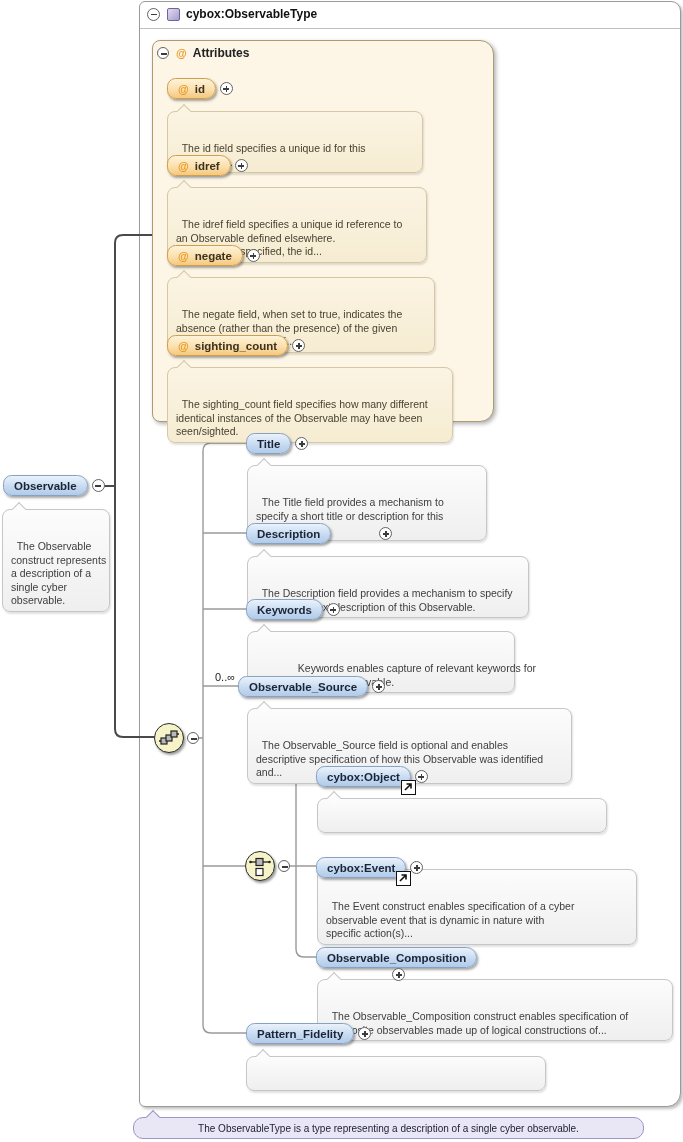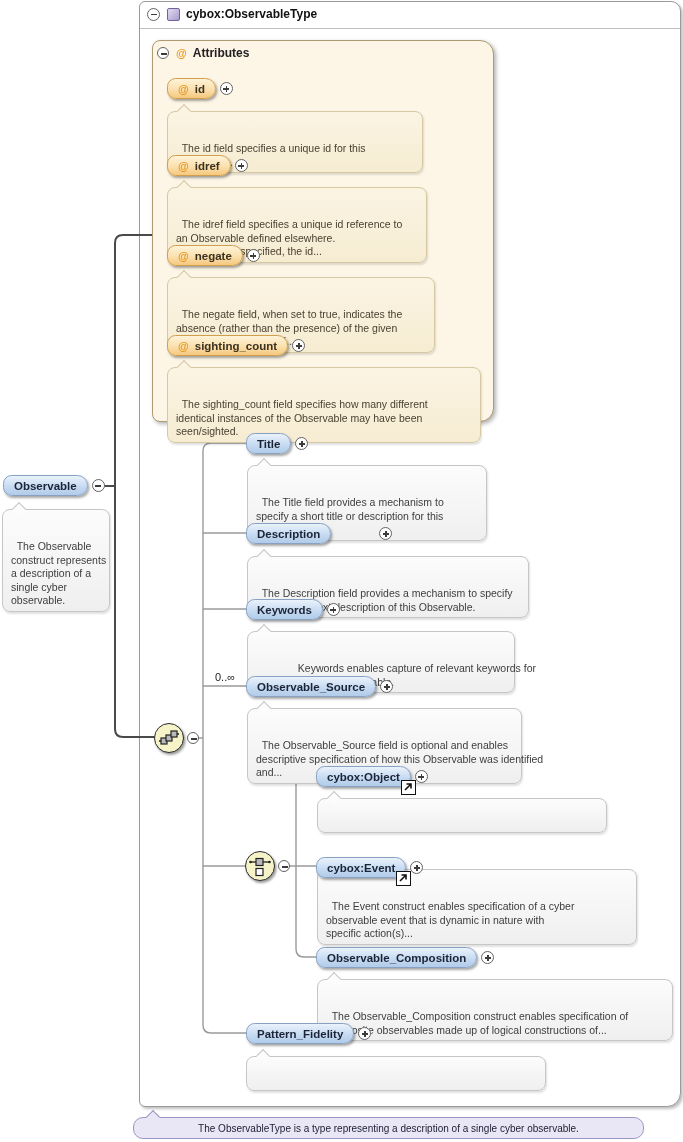--- a/index.html
+++ b/index.html
@@ -151,21 +151,21 @@
 Observable in a CybOX...</span>
 </div>
 
 <div class="row" style="left:167px; top:335px;">
   <span class="pill orange">
       <span class="at">@</span>
       <span>sighting_count</span>
     </span>
   <span class="pm plus"></span>
 </div>
-<div class="desc beige" style="left:167px; top:367px; width:314px;">
+<div class="desc beige" style="left:167px; top:367px; width:286px;">
   <i class="notch"></i>
   <span>The sighting_count field specifies how many different
 identical instances of the Observable may have been
 seen/sighted.</span>
 </div>
 
 <div class="row" style="left:3px; top:475px;justify-content:flex-end;">
   <span class="pill blue">Observable</span>
   <span class="pm"></span>
 </div>
@@ -215,25 +215,25 @@
   <span class="pill blue">Keywords</span>
   <span class="pm plus"></span>
 </div>
 <div class="desc" style="left:247px; top:631px; width:268px;padding-left:44px;">
   <i class="notch"></i>
   <span>Keywords enables capture of relevant keywords for
 this cyber observable.</span>
 </div>
 
 <div class="mult" style="left:215px; top:671px;">0..∞</div>
-<div class="row" style="left:246px; top:676px;">
+<div class="row" style="left:238px; top:676px;">
   <span class="pill blue">Observable_Source</span>
   <span class="pm plus"></span>
 </div>
-<div class="desc" style="left:247px; top:708px; width:275px;">
+<div class="desc" style="left:247px; top:708px; width:325px;">
   <i class="notch"></i>
   <span>The Observable_Source field is optional and enables
 descriptive specification of how this Observable was identified
 and...</span>
 </div>
 
 <div class="row" style="left:245px; top:851px;">
   <span class="comp">
     <svg width="22" height="22" viewBox="0 0 22 22">
       <path d="M1,7 H21" stroke="#222" stroke-width="1.3"></path>
@@ -272,21 +272,21 @@
   </span>
   <span class="pm plus"></span>
 </div>
 <div class="desc" style="left:317px; top:869px; width:320px;">
   <i class="notch"></i>
   <span>The Event construct enables specification of a cyber
 observable event that is dynamic in nature with
 specific action(s)...</span>
 </div>
 
-<div class="row" style="left:316px; top:947px;">
+<div class="row" style="left:316px; top:947px;flex-direction:column;">
   <span class="pill blue">Observable_Composition</span>
   <span class="pm plus"></span>
 </div>
 <div class="desc" style="left:317px; top:979px; width:356px;">
   <i class="notch"></i>
   <span>The Observable_Composition construct enables specification of
 composite observables made up of logical constructions of...</span>
 </div>
 
 <div class="row" style="left:246px; top:1023px;">

